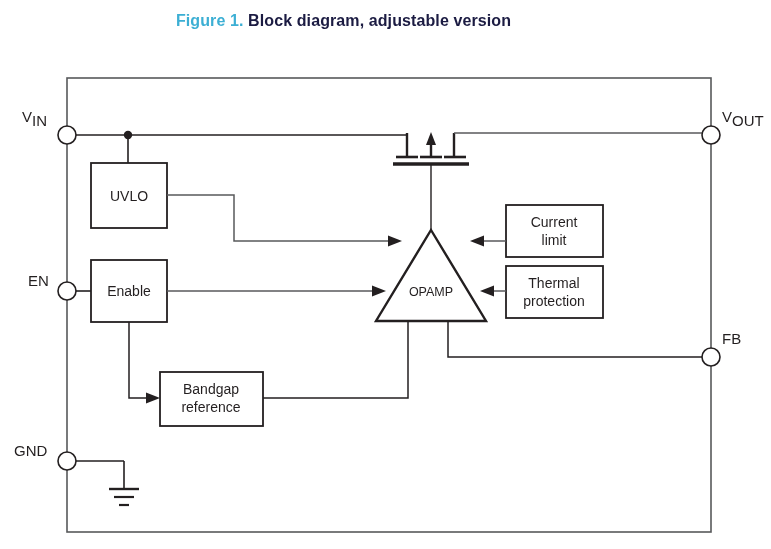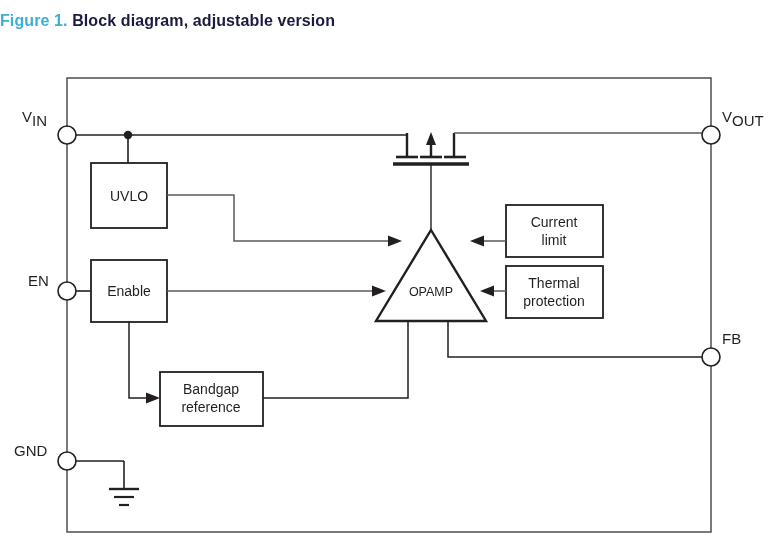--- a/index.html
+++ b/index.html
@@ -17,21 +17,21 @@
   #figure-root {
     position: relative;
     width: 771px;
     height: 549px;
   }
   .fig-title {
     position: absolute;
     left: 0;
     top: 12px;
     width: 687px;
-    text-align: left;
+    text-align: center;
     font-size: 16px;
     font-weight: bold;
     letter-spacing: 0.1px;
     white-space: nowrap;
   }
   .fig-title .fig-num {
     color: #3cafd4;
   }
   .fig-title .fig-cap {
     color: #1b1b42;

